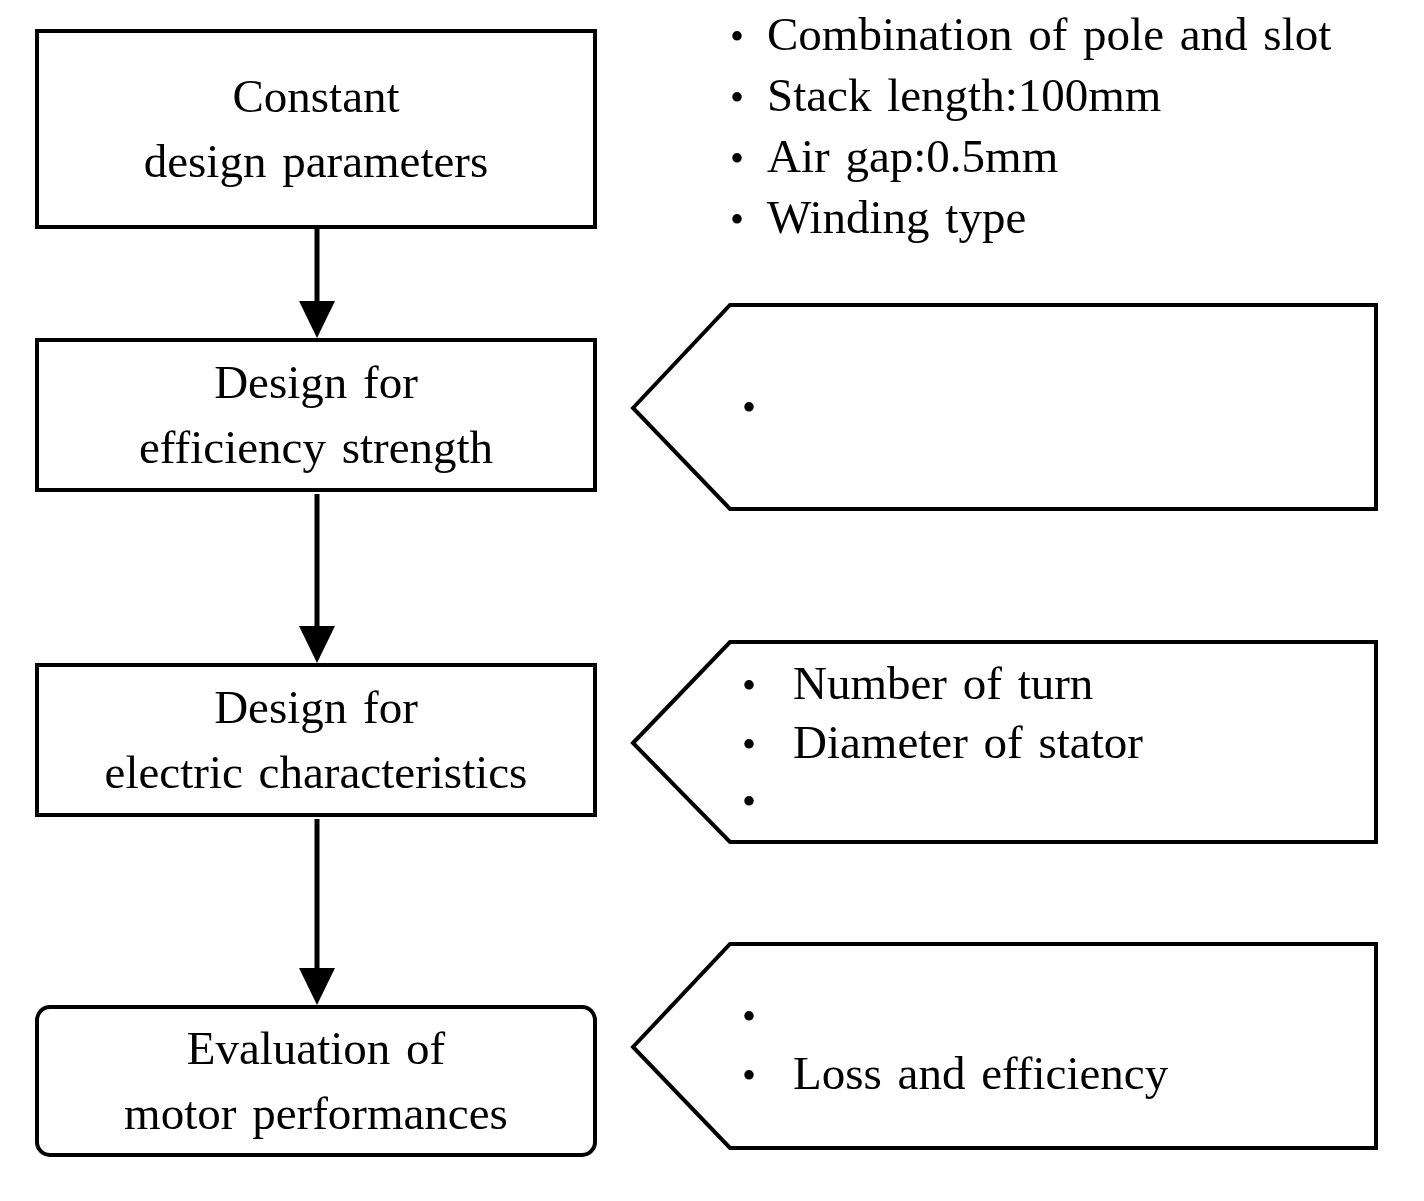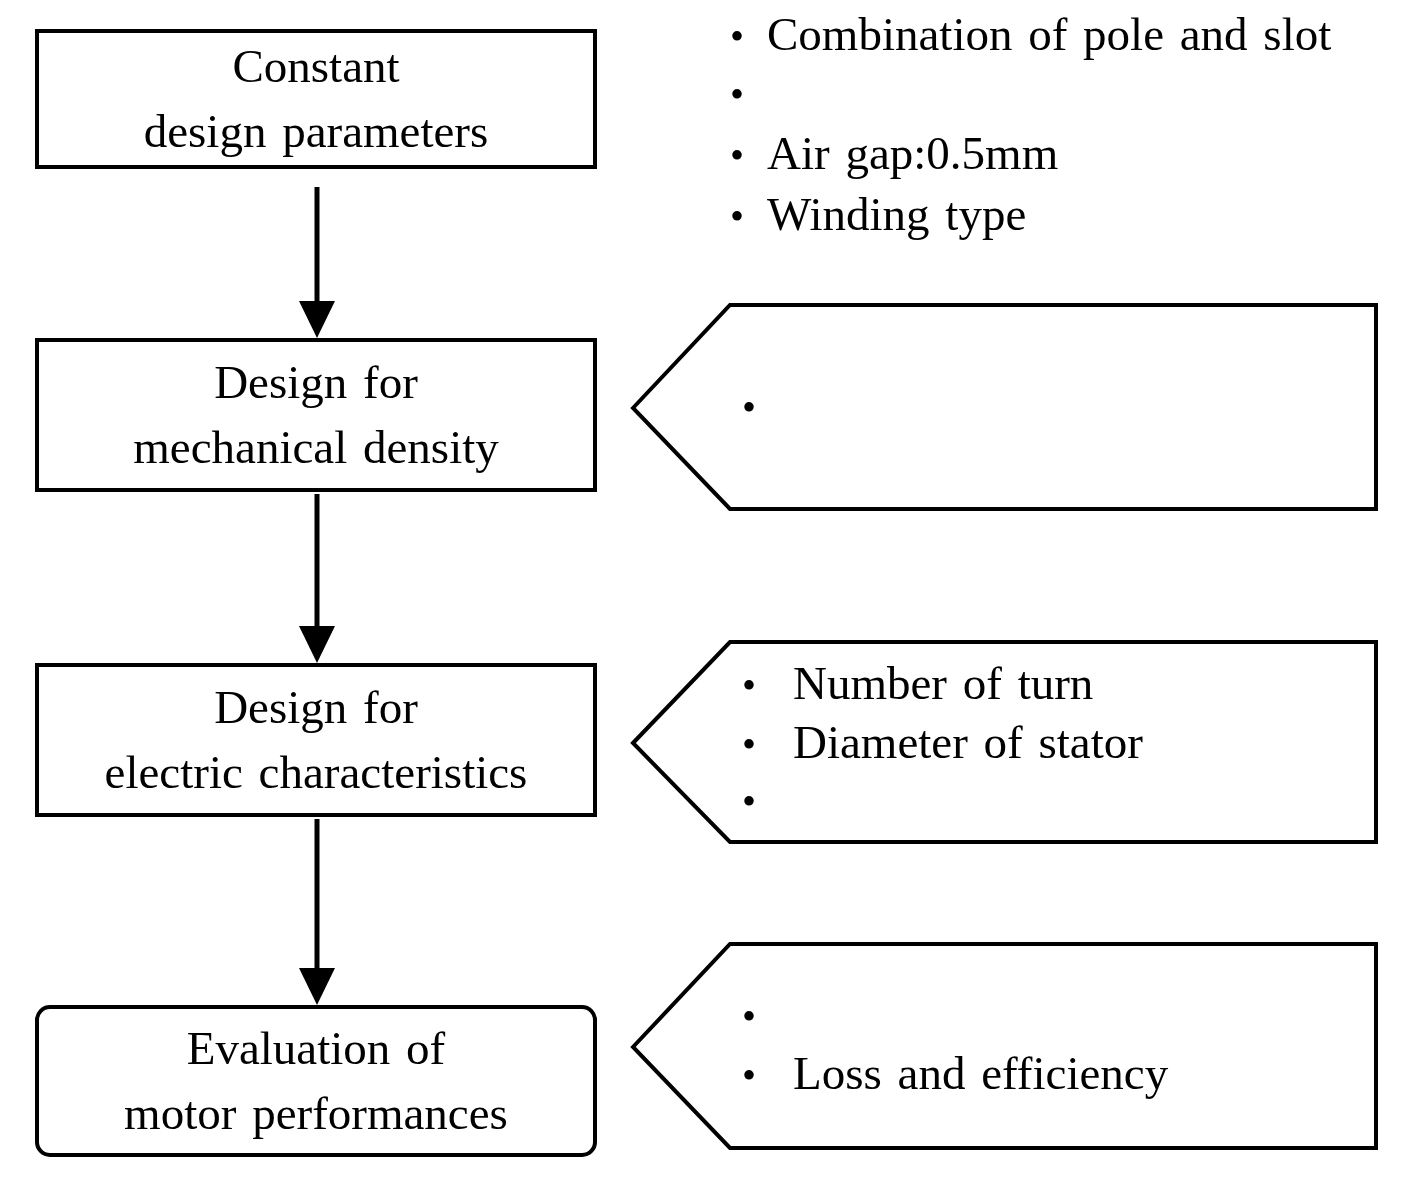--- a/index.html
+++ b/index.html
@@ -24,21 +24,21 @@
     display: flex;
     flex-direction: column;
     align-items: center;
     justify-content: center;
     text-align: center;
     font-size: 47px;
     line-height: 65px;
     word-spacing: 4px;
     white-space: nowrap;
   }
-  .box1 { top: 29px;   height: 140px; }
+  .box1 { top: 29px;   height: 200px; }
   .box2 { top: 338px;  height: 154px; }
   .box3 { top: 663px;  height: 154px; }
   .box4 { top: 1005px; height: 152px; border-radius: 15px; }
   .flow-box span { display: block; }
 
   
   .arrows-svg {
     position: absolute;
     left: 0; top: 0;
     width: 1424px; height: 1201px;
@@ -117,38 +117,39 @@
       <polygon points="299,968 335,968 317,1005" fill="#000000"></polygon>
     </g>
   </svg>
 
   <div class="flow-box box1">
     <span>Constant</span>
     <span>design parameters</span>
   </div>
   <div class="flow-box box2">
     <span>Design for</span>
-    <span>mechanical density</span>
+    <span>efficiency strength</span>
   </div>
   <div class="flow-box box3">
     <span>Design for</span>
     <span>electric characteristics</span>
   </div>
   <div class="flow-box box4">
     <span>Evaluation of</span>
     <span>motor performances</span>
   </div>
 
   <div class="top-list">
     <div class="bullet-row">
       <span class="bullet-glyph">•</span>
       <span>Combination of pole and slot</span>
     </div>
     <div class="bullet-row">
       <span class="bullet-glyph">•</span>
+      <span>Stack length:100mm</span>
     </div>
     <div class="bullet-row">
       <span class="bullet-glyph">•</span>
       <span>Air gap:0.5mm</span>
     </div>
     <div class="bullet-row">
       <span class="bullet-glyph">•</span>
       <span>Winding type</span>
     </div>
   </div>

